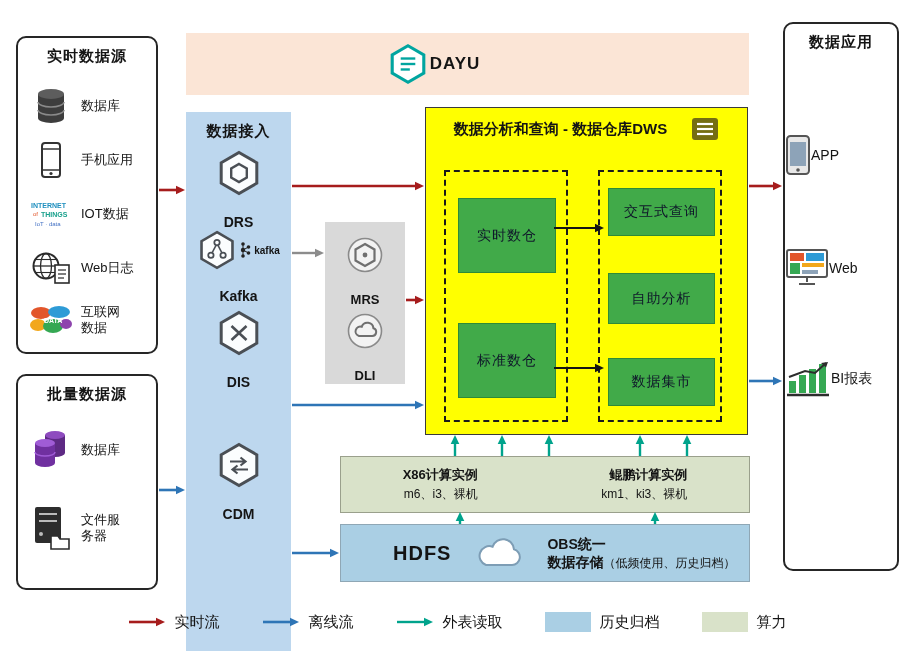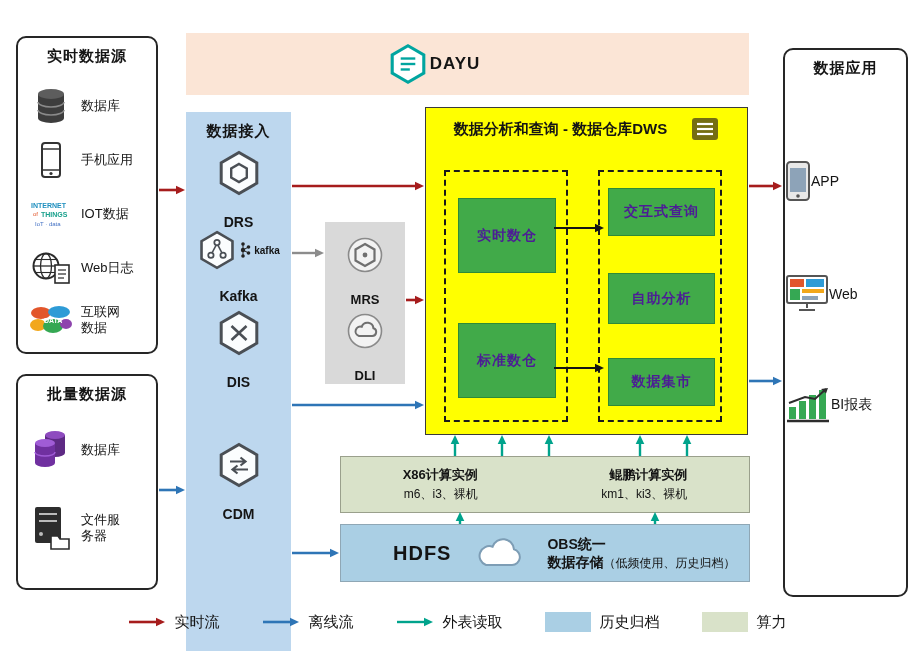--- a/index.html
+++ b/index.html
@@ -30,35 +30,35 @@
   .kafka-row{display:flex;align-items:center;gap:3px}
   .kafka-word{font-size:10px;font-weight:bold}
   .mid{position:absolute;left:325px;top:222px;width:80px;height:162px;background:var(--c-middleware_bg)}
   .mid .svc-label{font-size:13px}
   .wh{position:absolute;left:425px;top:107px;width:323px;height:328px;background:var(--c-warehouse_bg);border:1.5px solid #3a3a3a}
   .wh-title{position:absolute;top:9px;left:0;width:100%;display:flex;justify-content:center;align-items:center;gap:24px;
     font-weight:bold;font-size:15px}
   .dashed{position:absolute;border:2px dashed #1a1a1a}
   .dash-left{left:18px;top:62px;width:124px;height:252px}
   .dash-right{left:172px;top:62px;width:124px;height:252px}
-  .module{position:absolute;background:var(--c-green_module);color:#4c1d95;font-weight:bold;font-size:14px;
+  .module{position:absolute;background:var(--c-green_module);color:#0f172a;font-weight:normal;font-size:14px;
     display:flex;align-items:center;justify-content:center;letter-spacing:1px;border:1px solid #2f8a38}
   .compute{position:absolute;left:340px;top:456px;width:410px;height:57px;background:var(--c-compute_swatch);
     border:1px solid #9aa08c;display:flex;align-items:center;justify-content:space-around}
   .comp-group{display:flex;flex-direction:column;align-items:flex-end;gap:2px}
   .comp-title{font-size:13px;font-weight:bold}
   .comp-sub{font-size:12px}
   .storage{position:absolute;left:340px;top:524px;width:410px;height:58px;background:var(--c-archive_swatch);
     border:1px solid #8fa7b5;display:flex;align-items:center;gap:22px;padding-left:52px}
   .hdfs{font-size:20px;font-weight:bold;letter-spacing:1px}
   .obs-text{display:flex;flex-direction:column;line-height:1.3}
   .obs-strong{font-weight:bold;font-size:14px}
   .obs-line2{display:flex;align-items:baseline;white-space:nowrap}
   .obs-note{font-weight:normal;font-size:12px}
-  .apps{left:783px;top:48px;width:125px;height:549px}
+  .apps{left:783px;top:22px;width:116px;height:549px}
   .app-item{position:absolute;width:100%;display:flex;align-items:center;gap:0}
   .app-label{font-size:14px}
   .arrows{position:absolute;left:0;top:0;width:914px;height:651px;pointer-events:none;z-index:60}
   .ar{stroke:var(--c-realtime);stroke-width:2.6}  .arh{fill:var(--c-realtime)}
   .ao{stroke:var(--c-offline);stroke-width:2.6}   .aoh{fill:var(--c-offline)}
   .ax{stroke:var(--c-external);stroke-width:2.4}  .axh{fill:var(--c-external)}
   .ag{stroke:#8c8c8c;stroke-width:2.4}            .agh{fill:#8c8c8c}
   .ab{stroke:#141414;stroke-width:2.2}            .abh{fill:#141414}
   .legend{position:absolute;left:0;top:612px;width:914px;display:flex;justify-content:center;align-items:center;gap:42px}
   .leg-item{display:flex;align-items:center;gap:9px}

